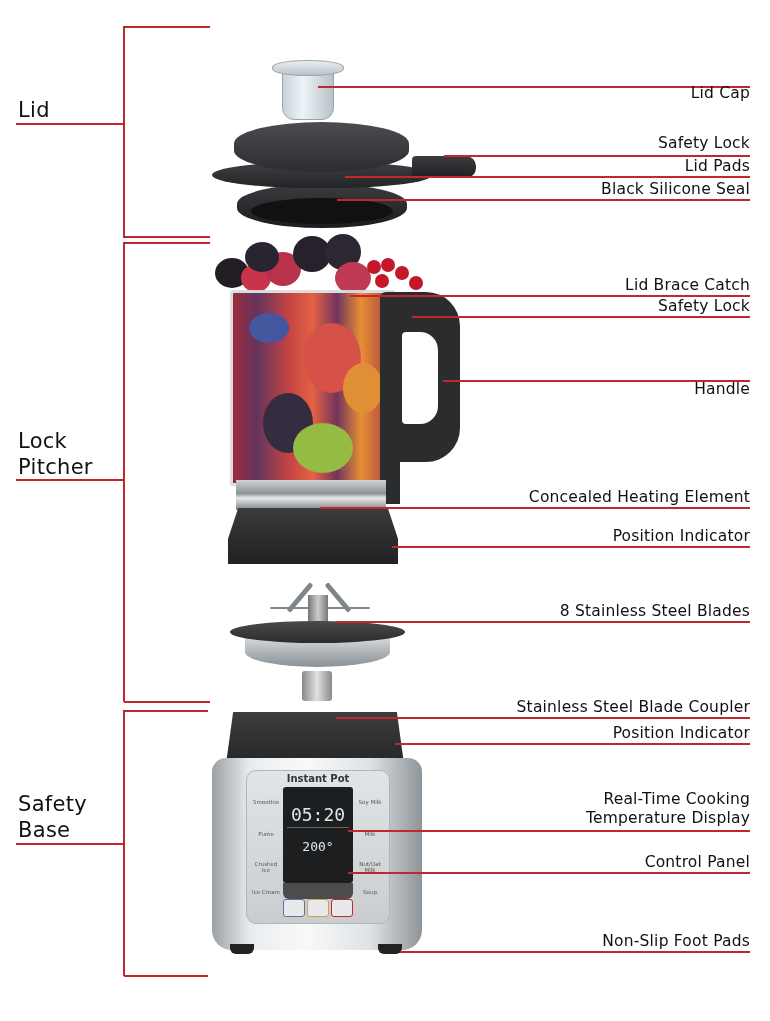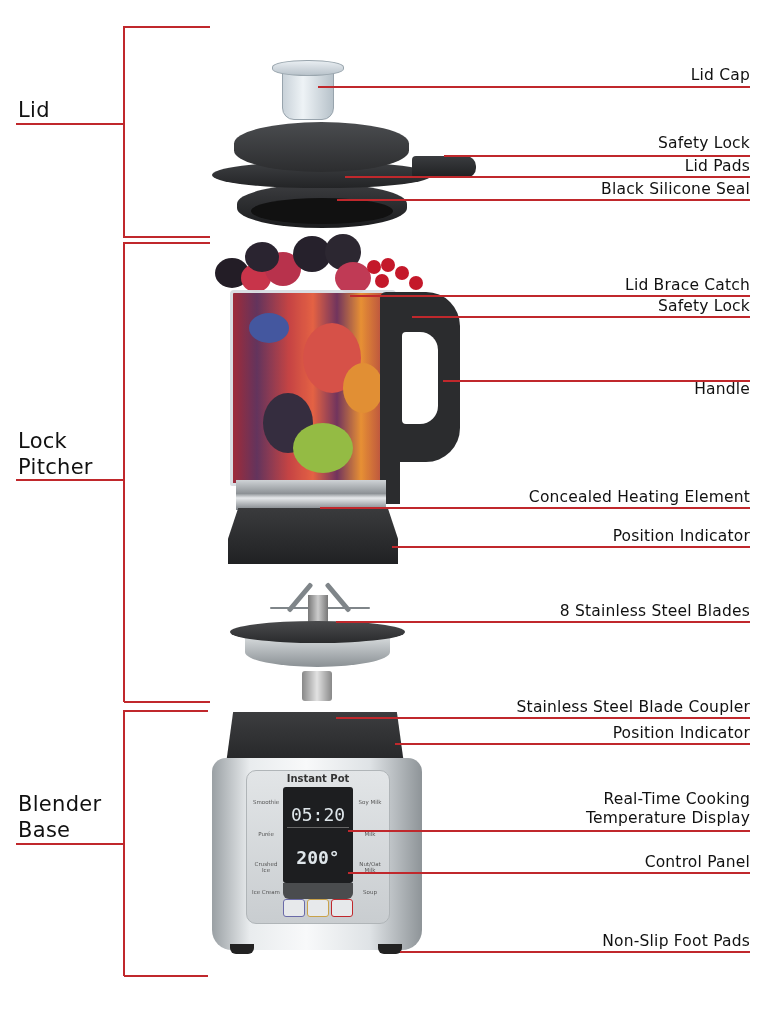--- a/index.html
+++ b/index.html
@@ -39,21 +39,21 @@
   .blades .dish { position:absolute; left:15px; top:52px; width:145px; height:30px; background:linear-gradient(#d6dadc,#8a9094); border-radius:0 0 72px 72px/0 0 15px 15px; }
   .blades .coupler { position:absolute; left:72px; top:86px; width:30px; height:30px; background:linear-gradient(90deg,#888,#e2e2e2,#888); border-radius:3px; }
   
   .base-top { left:226px; top:712px; width:178px; height:52px; background:linear-gradient(#3c3d3f,#252628); clip-path:polygon(4% 0,96% 0,100% 100%,0 100%); border-radius:4px; }
   .base-body { left:212px; top:758px; width:210px; height:192px; background:linear-gradient(90deg,#9aa0a4 0%,#e9ecee 18%,#f8f9fa 45%,#dfe3e6 75%,#8e9498 100%); border-radius:14px 14px 20px 20px; }
   .panel { position:absolute; left:34px; top:12px; width:142px; height:152px; background:linear-gradient(#e2e5e7,#c9cdd0); border:1px solid #b0b5b8; border-radius:10px; }
   .brand { position:absolute; left:0; right:0; top:2px; text-align:center; font-size:10px; font-weight:bold; color:#333; }
   .screen { position:absolute; left:36px; top:16px; width:70px; height:96px; background:#1d1e20; border-radius:3px; }
   .digits { position:absolute; left:6px; width:58px; text-align:center; font-family:"DejaVu Sans Mono", monospace; color:#dfe6ea; }
   .d1 { top:17px; font-size:18px; }
-  .d2 { top:60px; font-size:18px;font-weight:bold; }
+  .d2 { top:52px; font-size:13px; }
   .lowbar { position:absolute; left:36px; top:112px; width:70px; height:16px; background:#4a4c4e; border-radius:0 0 6px 6px; }
   .btnrow { position:absolute; left:36px; top:128px; width:70px; height:18px; display:flex; justify-content:space-between; }
   .btnrow span { width:20px; height:16px; border-radius:3px; background:#e7e9eb; }
   .sidebtn { position:absolute; width:30px; font-size:5.5px; color:#555; text-align:center; }
   .foot { position:absolute; top:944px; width:24px; height:10px; background:#222; border-radius:0 0 6px 6px; }
 </style>
 </head>
 <body>
 
 <div class="line" style="left:124px;top:26px;width:86px;height:2px;"></div>
@@ -71,21 +71,21 @@
 <div class="group-label" style="top:428px;">
   <div>Lock</div>
   <div>Pitcher</div>
 </div>
 
 <div class="line" style="left:124px;top:710px;width:84px;height:2px;"></div>
 <div class="line" style="left:123px;top:710px;width:2px;height:266px;"></div>
 <div class="line" style="left:124px;top:975px;width:84px;height:2px;"></div>
 <div class="line" style="left:16px;top:843px;width:108px;height:2px;"></div>
 <div class="group-label" style="top:791px;">
-  <div>Blender</div>
+  <div>Safety</div>
   <div>Base</div>
 </div>
 
 <div class="art lid-cap">
   <div class="body"></div>
     <div class="top"></div>
 </div>
 
 <div class="art lid">
   <div class="seal"></div>
@@ -171,21 +171,21 @@
 <div class="line" style="left:443px;top:380px;width:307px;height:2px;"></div>
 <div class="line" style="left:320px;top:507px;width:430px;height:2px;"></div>
 <div class="line" style="left:392px;top:546px;width:358px;height:2px;"></div>
 <div class="line" style="left:336px;top:621px;width:414px;height:2px;"></div>
 <div class="line" style="left:336px;top:717px;width:414px;height:2px;"></div>
 <div class="line" style="left:395px;top:743px;width:355px;height:2px;"></div>
 <div class="line" style="left:348px;top:830px;width:402px;height:2px;"></div>
 <div class="line" style="left:348px;top:872px;width:402px;height:2px;"></div>
 <div class="line" style="left:400px;top:951px;width:350px;height:2px;"></div>
 
-<div class="part-label" style="top:66px;">Lid Cap</div>
+<div class="part-label" style="top:84px;">Lid Cap</div>
 <div class="part-label" style="top:134px;">Safety Lock</div>
 <div class="part-label" style="top:157px;">Lid Pads</div>
 <div class="part-label" style="top:180px;">Black Silicone Seal</div>
 <div class="part-label" style="top:276px;">Lid Brace Catch</div>
 <div class="part-label" style="top:297px;">Safety Lock</div>
 <div class="part-label" style="top:380px;">Handle</div>
 <div class="part-label" style="top:488px;">Concealed Heating Element</div>
 <div class="part-label" style="top:527px;">Position Indicator</div>
 <div class="part-label" style="top:602px;">8 Stainless Steel Blades</div>
 <div class="part-label" style="top:698px;">Stainless Steel Blade Coupler</div>

